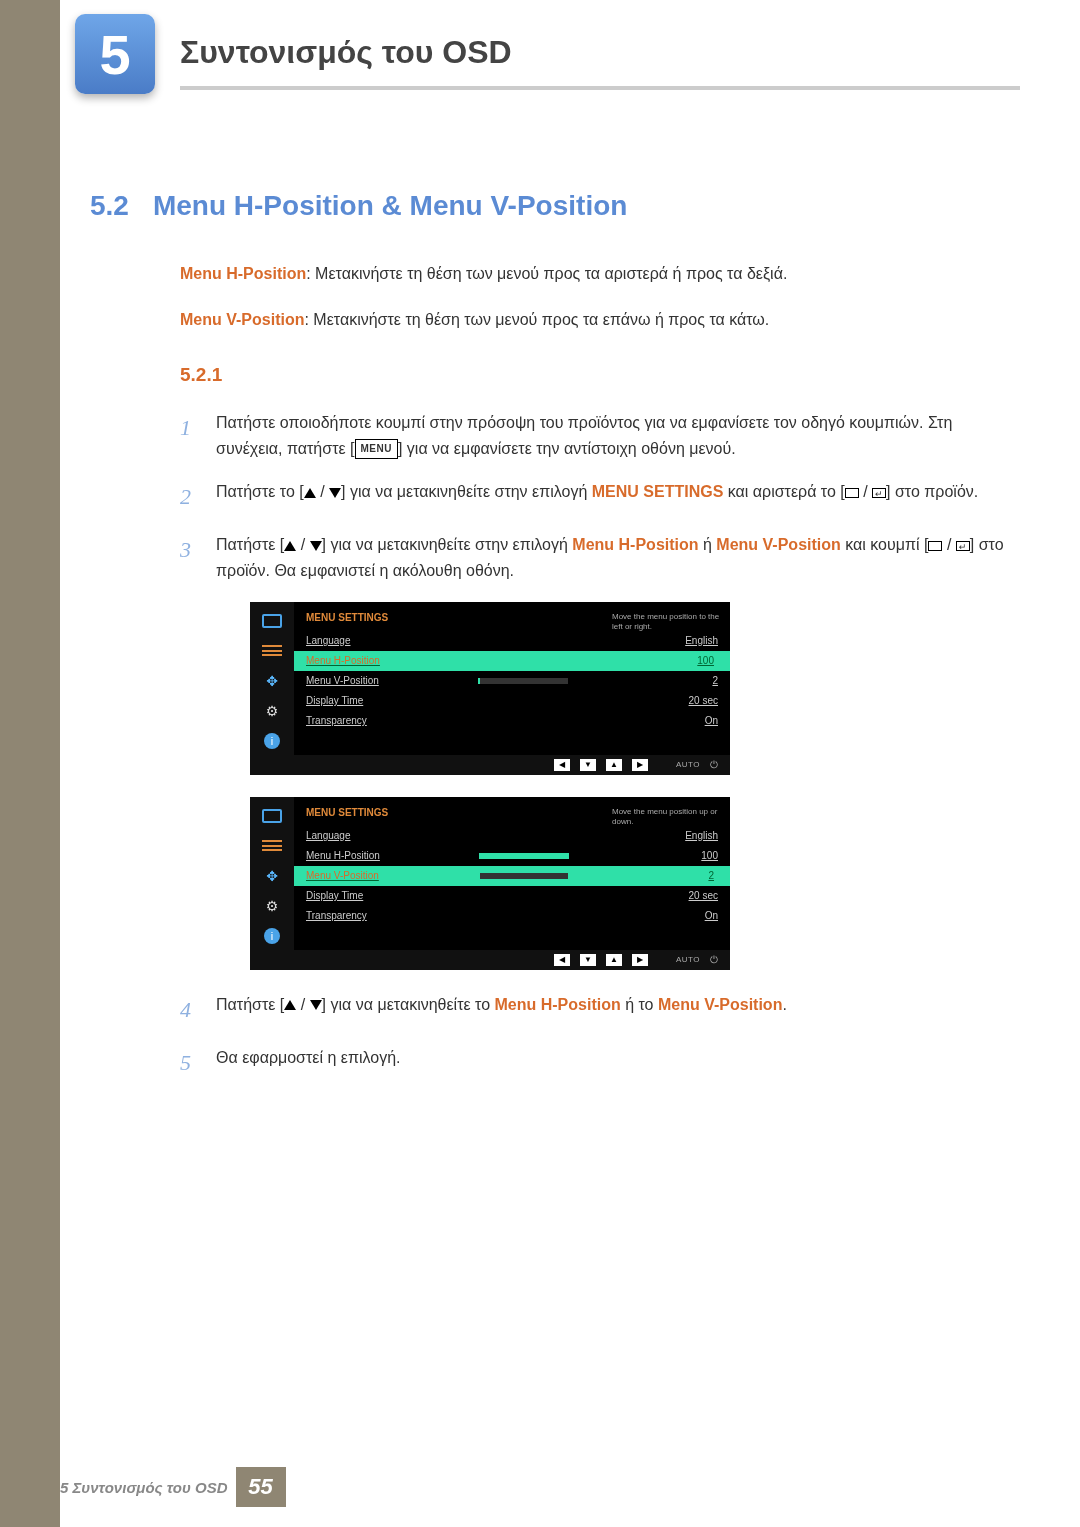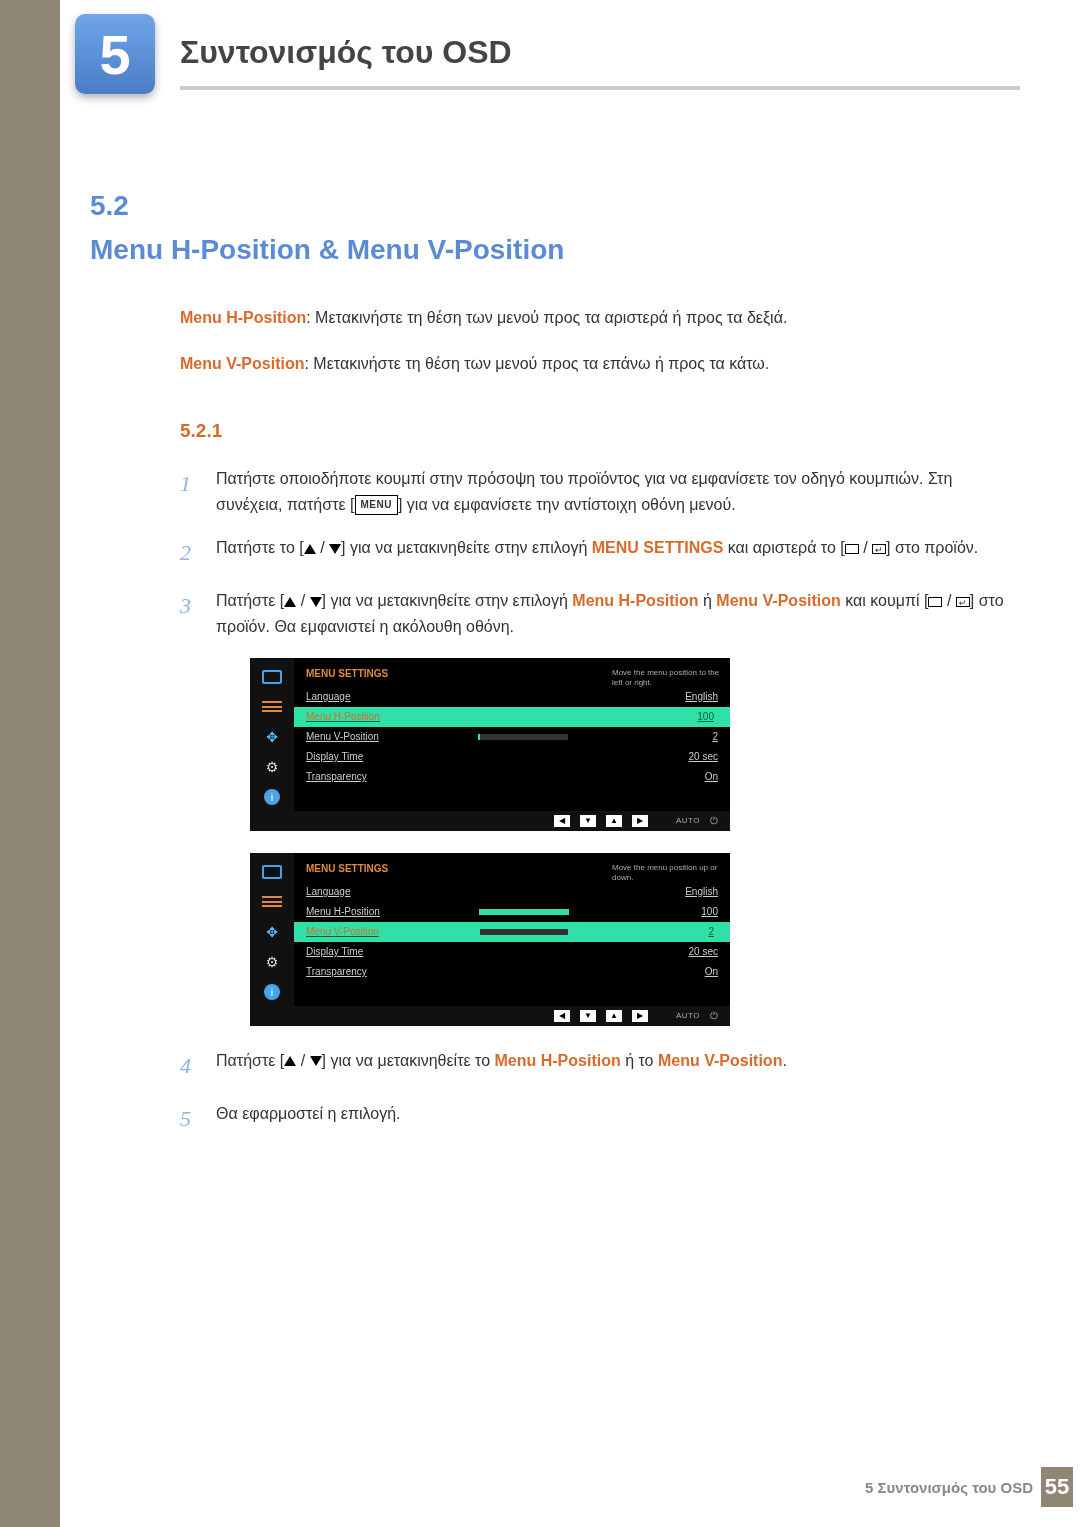--- a/index.html
+++ b/index.html
@@ -39,26 +39,26 @@
     position: absolute;
     left: 180px; top: 86px;
     width: 840px; height: 4px;
     background: #ccc;
   }
   .content {
     position: absolute;
     left: 90px; top: 190px;
     width: 920px;
   }
-  .h2-row { display: flex; gap: 12px; margin-bottom: 40px; flex-direction: column; }
+  .h2-row { display: flex; gap: 24px; margin-bottom: 40px; }
   .h2-num { color: #5b8bd4; font-size: 28px; font-weight: bold; }
   .h2-text { color: #5b8bd4; font-size: 28px; font-weight: bold; }
   .para { margin-left: 90px; margin-bottom: 22px; font-size: 16px; line-height: 1.5; }
   .para .hl { color: #d86b2b; font-weight: bold; }
-  .h3-row { display: flex; gap: 5px; margin: 44px 0 24px 90px; }
+  .h3-row { display: flex; gap: 5px; margin: 32px 0 24px 90px; }
   .h3-num { color: #d86b2b; font-size: 19px; font-weight: bold; }
   .h3-text { color: #d86b2b; font-size: 19px; font-weight: bold; }
   .step { display: flex; gap: 18px; margin-left: 90px; margin-bottom: 18px; font-size: 16px; line-height: 1.6; }
   .step-num { color: #8fb1e0; font-size: 22px; font-style: italic; font-family: Georgia, serif; min-width: 18px; }
   .step-body { flex: 1; }
   .step-body .hl { color: #d86b2b; font-weight: bold; }
   .menu-inline {
     display: inline-block; border: 1px solid #000;
     font-size: 10px; font-weight: bold; padding: 1px 5px;
     vertical-align: middle; letter-spacing: 0.5px;
@@ -116,27 +116,27 @@
   .osd-footer .btn {
     width: 16px; height: 12px; background: #fff; color: #000;
     display: flex; align-items: center; justify-content: center;
   }
   .osd-footer .auto { color: #aaa; font-size: 8px; letter-spacing: 0.5px; margin-left: 18px; }
   .osd-footer .pwr { color: #aaa; font-size: 10px; }
 
   
   .page-footer {
     position: absolute;
-    left: 60px; right: 7px; bottom: 20px;
-    display: flex; justify-content: flex-end; align-items: center;
+    left: 60px; right: 13px; bottom: 20px;
+    display: flex; align-items: center; font-style: italic;
   }
   .footer-text { color: #888; font-weight: bold; font-size: 15px; margin-right: 8px; }
   .footer-page {
     background: #8f8673; color: #fff; font-weight: bold; font-size: 22px;
-    width: 32px; height: 40px; display: flex; align-items: center; justify-content: center;
+    width: 50px; height: 40px; display: flex; align-items: center; justify-content: center;
   }
 </style>
 </head>
 <body>
 
 <div class="sidebar"></div>
 
 <div class="chapter-badge">
   <span>5</span>
 </div>

